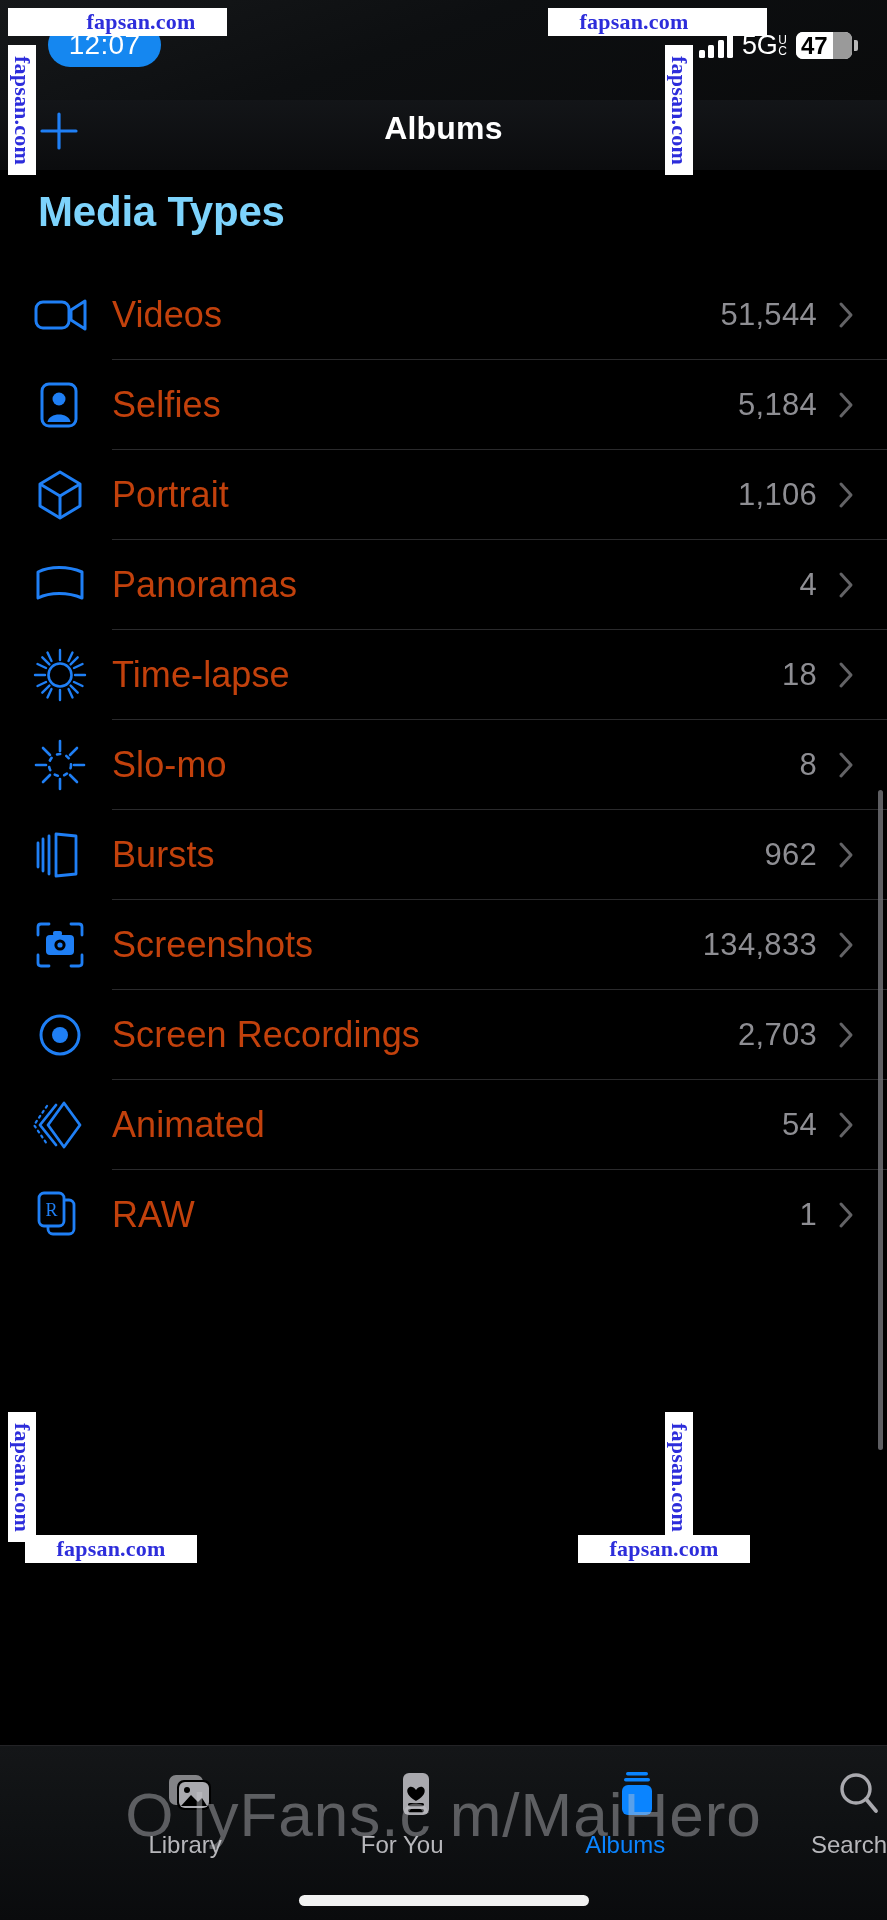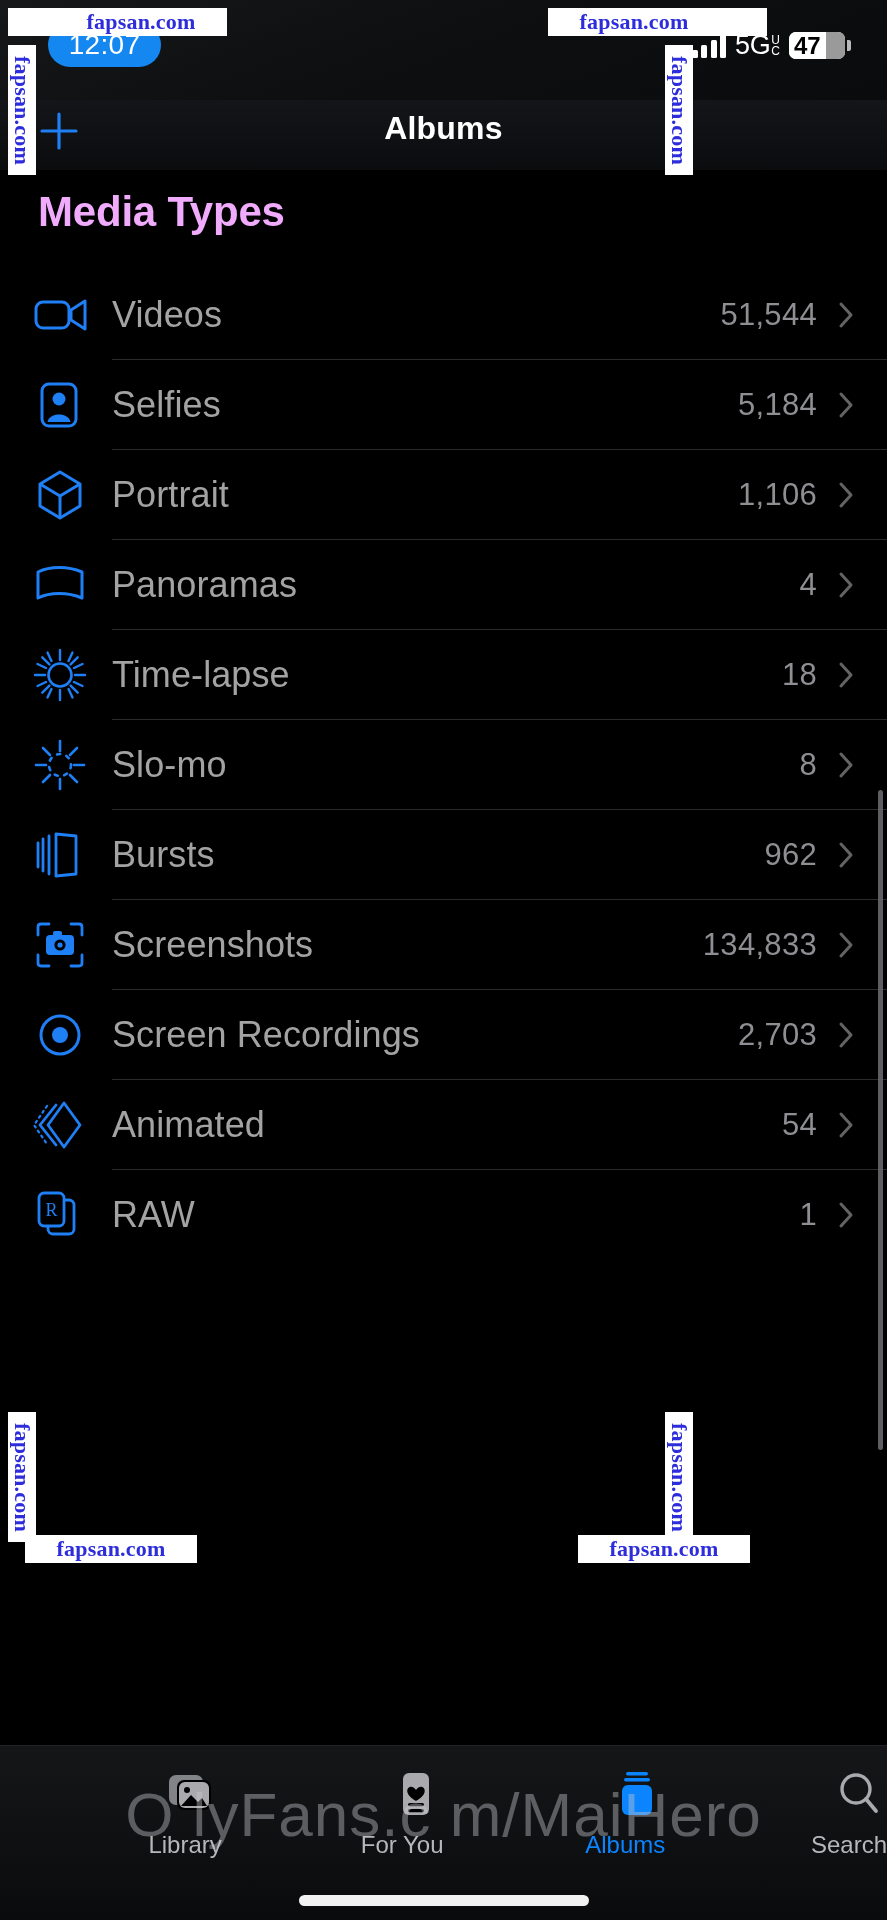--- a/index.html
+++ b/index.html
@@ -17,21 +17,21 @@
     background:linear-gradient(160deg,#16181a 0%,#0d0f11 45%,#0a0b0c 100%);
   }
   .dynamic-pill{
     position:absolute; left:48px; top:23px;
     width:113px; height:44px; border-radius:24px;
     background:#1587f0; display:flex; align-items:center; justify-content:center;
   }
   .dynamic-pill span{ font-size:28px; font-weight:400; color:#fff; letter-spacing:.3px; }
 
   .status-right{
-    position:absolute; right:36px; top:30px;
+    position:absolute; right:29px; top:30px;
     display:flex; align-items:center; gap:9px;
   }
   .sig{ display:flex; align-items:flex-end; gap:3.5px; height:24px; }
   .sig i{ display:block; width:6px; background:#fff; border-radius:1.5px; }
   .sig i:nth-child(1){ height:8px; }
   .sig i:nth-child(2){ height:13px; }
   .sig i:nth-child(3){ height:18px; }
   .sig i:nth-child(4){ height:24px; }
   .net{ display:flex; align-items:center; color:#fff; }
   .net .g{ font-size:27px; font-weight:400; letter-spacing:-.4px; }
@@ -57,41 +57,41 @@
   }
   .nav-plus svg{ display:block; }
   .nav-title{
     position:absolute; left:0; right:0; top:10px; text-align:center;
     font-size:32px; font-weight:600; color:#fff; letter-spacing:.2px;
   }
 
   
   .content{ position:absolute; top:170px; left:0; right:0; bottom:175px; background:#000; overflow:hidden; }
   .section-title{
-    font-size:42px; font-weight:700; color:#f0abfc;
+    font-size:42px; font-weight:700; color:#7dd3fc;
     padding:18px 0 0 38px; letter-spacing:-.2px;
   }
 
   .list{ margin-top:34px; }
   .row{
     position:relative; display:flex; align-items:center;
     height:90px; padding:0 30px 0 34px; cursor:pointer;
   }
   .row .sep{
     position:absolute; left:112px; right:0; bottom:0; height:1px; background:#2a2a2c;
   }
   .row:last-child .sep{ display:none; }
   .row-icon{
     width:62px; min-width:62px; height:56px;
     display:flex; align-items:center; justify-content:flex-start;
     color:#2a7bf6;
   }
   .row-icon svg{ display:block; overflow:visible; }
   .row-label{
-    flex:1; font-size:36px; font-weight:400; color:#a3a3a3;
+    flex:1; font-size:36px; font-weight:400; color:#c2410c;
     letter-spacing:.1px; padding-left:16px;
   }
   .row-count{
     font-size:31px; color:#8e8e93; font-weight:400; letter-spacing:.3px;
     margin-right:18px;
   }
   .row-chev{ width:22px; display:flex; align-items:center; justify-content:center; color:#636366; }
 
   
   .scrollbar{

